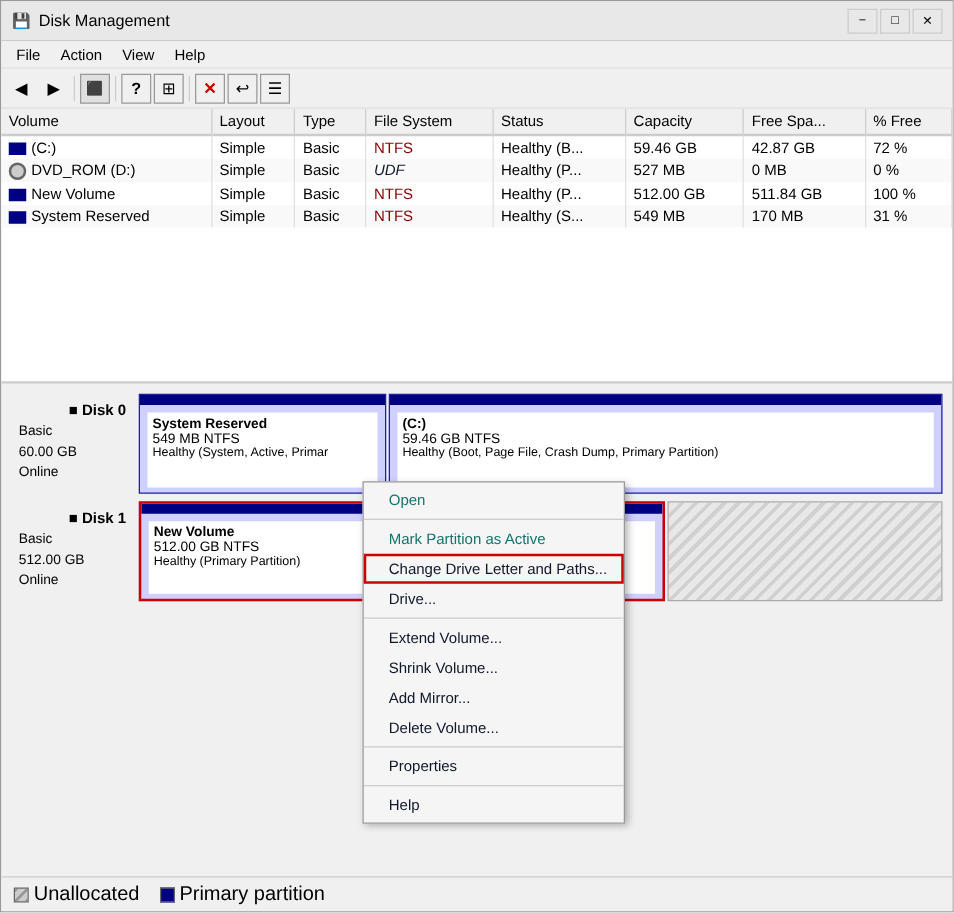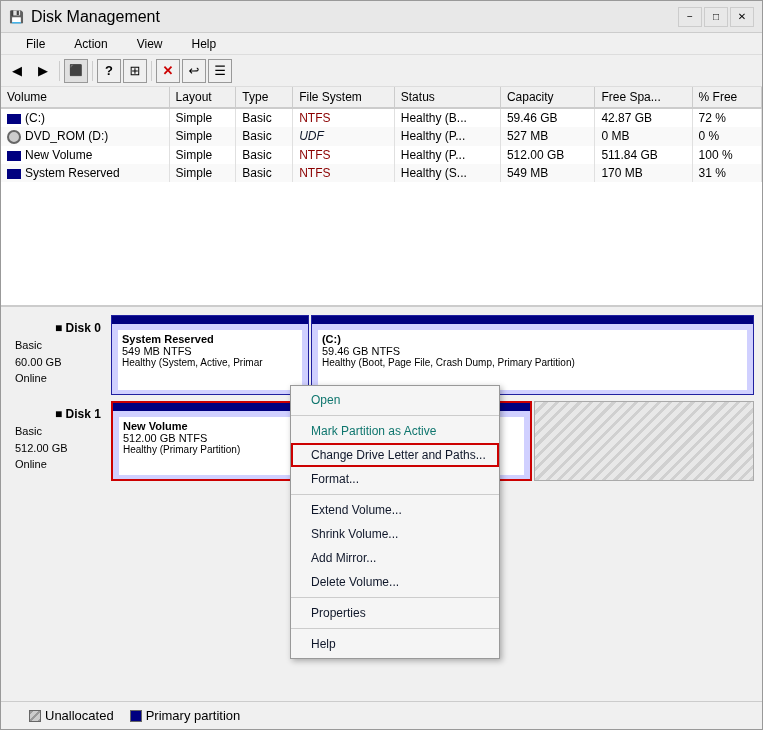--- a/index.html
+++ b/index.html
@@ -36,21 +36,21 @@
       width: 16px;
       height: 16px;
       margin-right: 6px;
       display: flex;
       align-items: center;
       justify-content: center;
     }
 
     .title-bar-text {
       flex: 1;
-      font-size: 16px;
+      font-size: 13px;
       font-weight: normal;
       color: #000;
     }
 
     .title-bar-buttons {
       display: flex;
       gap: 2px;
     }
 
     .title-btn {
@@ -74,21 +74,20 @@
       align-items: center;
       padding: 0 4px;
       border-bottom: 1px solid #ddd;
     }
 
     .menu-item {
       padding: 2px 8px;
       cursor: pointer;
       color: #000;
       font-size: 12px;
-      margin-left: 13px;
     }
 
     
     .toolbar {
       height: 32px;
       background: #f0f0f0;
       display: flex;
       align-items: center;
       padding: 0 4px;
       border-bottom: 1px solid #ddd;
@@ -271,23 +270,23 @@
       cursor: default;
     }
 
     
     .legend {
       height: 28px;
       background: #f0f0f0;
       border-top: 1px solid #ccc;
       display: flex;
       align-items: center;
-      padding: 0 28px;
+      padding: 0 10px;
       gap: 16px;
-      font-size: 13px;
+      font-size: 16px;
     }
 
     .legend-item {
       display: flex;
       align-items: center;
       gap: 4px;
     }
 
     .legend-color {
       width: 12px;
@@ -519,21 +518,21 @@
 
     </div>
 
   </div>
 
   <div class="context-menu">
     <div class="ctx-item disabled">Open</div>
     <div class="ctx-sep"></div>
     <div class="ctx-item disabled">Mark Partition as Active</div>
     <div class="ctx-item highlighted" style="border:2px solid #cc0000; padding: 3px 18px;">Change Drive Letter and Paths...</div>
-    <div class="ctx-item">Format...</div>
+    <div class="ctx-item">Drive...</div>
     <div class="ctx-sep"></div>
     <div class="ctx-item">Extend Volume...</div>
     <div class="ctx-item">Shrink Volume...</div>
     <div class="ctx-item">Add Mirror...</div>
     <div class="ctx-item">Delete Volume...</div>
     <div class="ctx-sep"></div>
     <div class="ctx-item">Properties</div>
     <div class="ctx-sep"></div>
     <div class="ctx-item">Help</div>
   </div>

